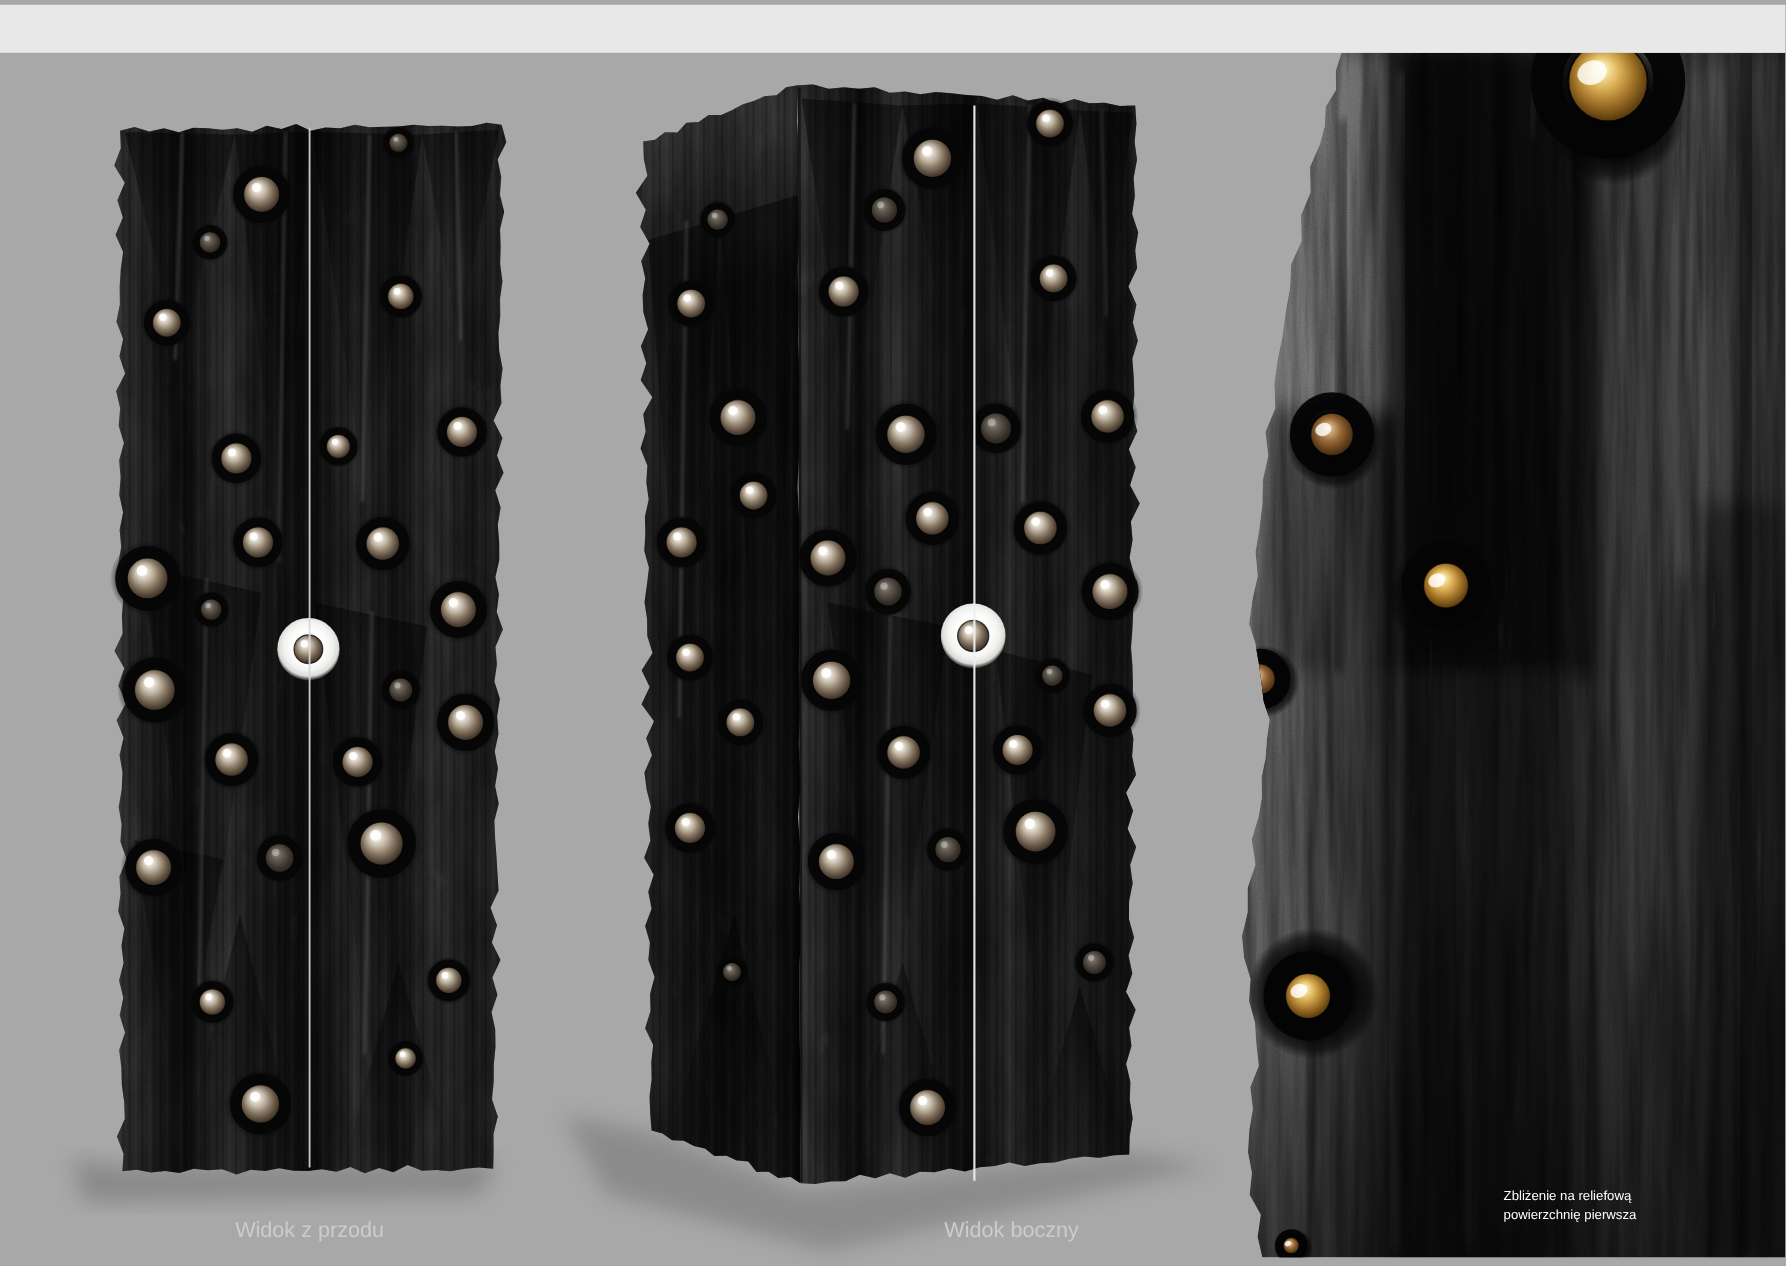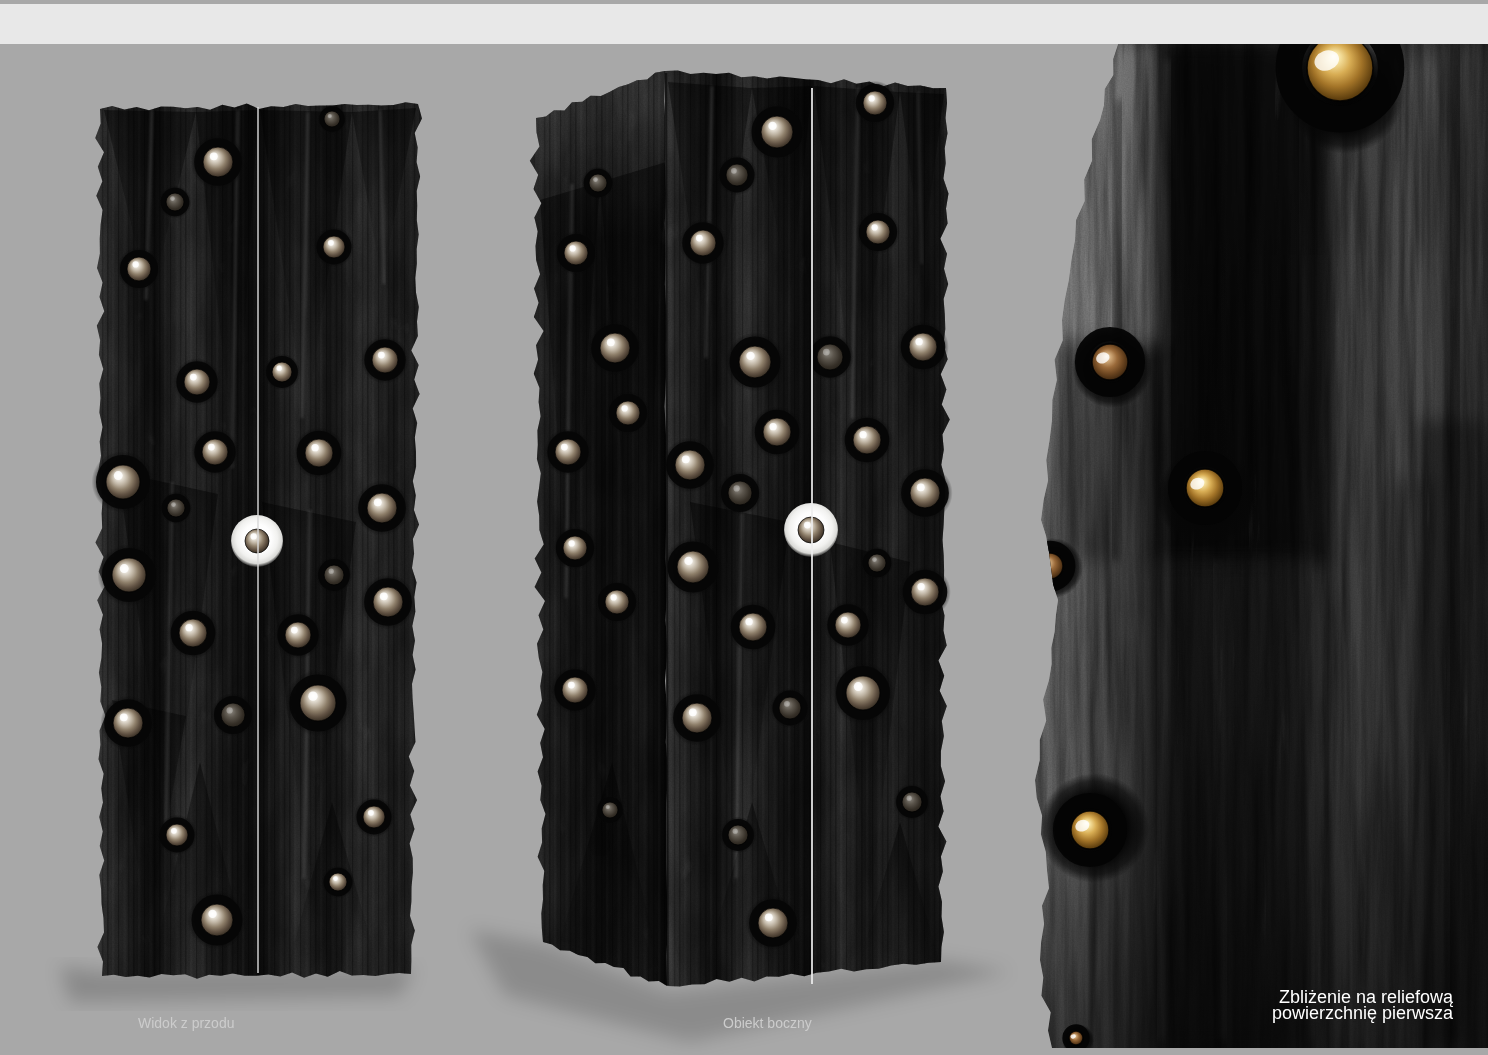--- a/index.html
+++ b/index.html
@@ -19,28 +19,28 @@
   }
   .subtitle{
     position:absolute;left:0;right:0;top:22px;text-align:center;
     font-size:15px;color:var(--subtitle-text,#6a6a6a);white-space:nowrap;
   }
   .board{
     position:absolute;right:26px;top:7px;font-size:29px;line-height:34px;
     color:var(--header-text,#8f8f8f);letter-spacing:0.5px;white-space:nowrap;
   }
   .caption{
-    position:absolute;z-index:3;font-size:14px;
+    position:absolute;z-index:3;font-size:18px;text-align:center;
     color:var(--caption-text,#cccccc);white-space:nowrap;
   }
   #cap-front{left:138px;top:1015px;width:240px}
   #cap-side{left:723px;top:1015px;width:240px}
   .closeup-cap{
     position:absolute;z-index:3;left:1253px;top:989px;width:200px;
-    text-align:right;font-size:18px;line-height:16px;
+    text-align:left;font-size:11px;line-height:16px;
     color:var(--closeup-caption-text,#ffffff);
   }
 </style>
 </head>
 <body>
 
 <svg id="art" width="1488" height="1055" viewBox="0 0 1488 1055">
   <defs id="svgdefs">
     <linearGradient id="gFrontBase" x1="0" y1="0" x2="1" y2="0">
       <stop offset="0" stop-color="#3c3c3c"></stop>
@@ -672,17 +672,17 @@
       </g>
     </g>
   </svg>
 
 <div class="band"></div>
 <div class="title">Obiekt neosakralny</div>
 <div class="subtitle">(postać pierwsza, fragment obiektu)</div>
 <div class="board">Plansza 2</div>
 
 <div class="caption" id="cap-front">Widok z przodu</div>
-<div class="caption" id="cap-side">Obiekt boczny</div>
+<div class="caption" id="cap-side">Widok boczny</div>
 <div class="closeup-cap">
   <div>Zbliżenie na reliefową</div>
   <div>powierzchnię pierwsza</div>
 </div>
 
 </body></html>

